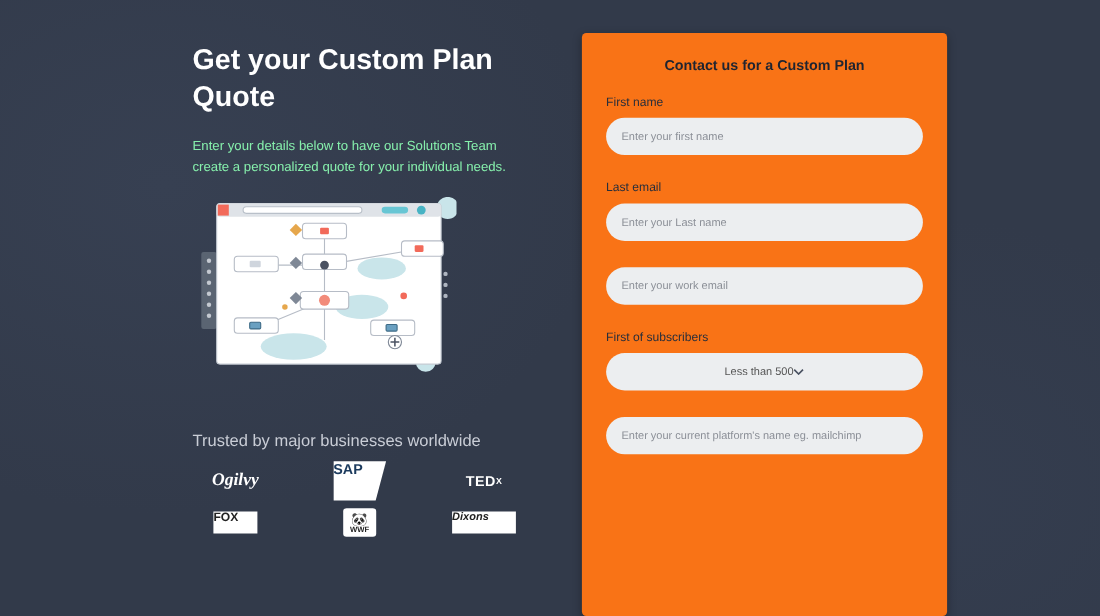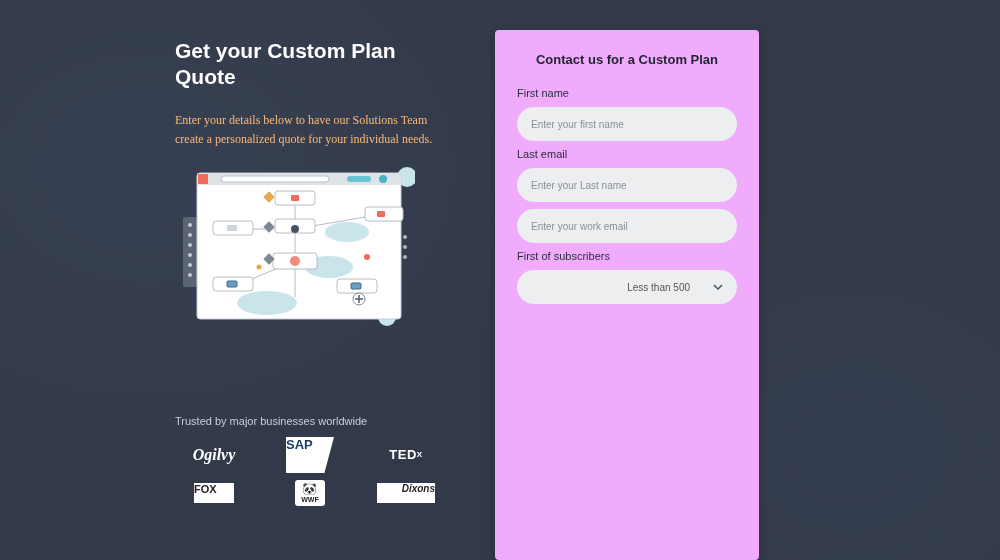--- a/index.html
+++ b/index.html
@@ -25,83 +25,82 @@
     gap: 50px;
     height: 100%;
   }
   
   .left {
     flex: 0 0 270px;
     color: #fff;
     padding-top: 8px;
   }
   .left h1 {
-    font-size: 21px;
+    font-size: 26px;
     font-weight: 700;
     line-height: 1.25;
     margin-bottom: 20px;
   }
   .left p.desc {
     font-size: 12px;
     line-height: 1.6;
-    color: #fdba74;
+    color: #86efac;
     margin-bottom: 18px;
-    font-family: Liberation Serif, serif;
   }
   .illus {
     width: 238px;
     height: 160px;
     margin-left: 2px;
     position: relative;
   }
   .illus svg { width: 100%; height: 100%; }
   .trusted {
-    margin-top: 88px;
-    font-size: 11px;
+    margin-top: 53px;
+    font-size: 15px;
     color: #c9cdd6;
     margin-bottom: 14px;
   }
   .logos {
     display: grid;
     grid-template-columns: repeat(3, 78px);
     grid-auto-rows: 28px;
-    gap: 10px 18px;
+    gap: 10px 35px;
   }
   .logo {
     display: flex;
     align-items: center;
     justify-content: center;
     color: #fff;
     font-weight: 700;
     font-size: 12px;
   }
   .logo-ogilvy { font-family: cursive; font-style: italic; font-size: 16px; }
   .logo-sap { background: #fff; color: #1b3a5d; font-size: 13px; width: 48px; height: 36px; clip-path: polygon(0 0, 100% 0, 80% 100%, 0 100%); margin: 4px auto; }
   .logo-tedx { font-size: 13px; letter-spacing: .5px; }
   .logo-tedx sup { font-size: 8px; }
   .logo-fox { background: #fff; color: #222; width: 40px; height: 20px; margin: 20px auto; font-size: 11px; }
   .logo-wwf { background: #fff; color: #222; width: 30px; height: 26px; margin: 1px auto; border-radius: 3px; font-size: 7px; display:flex; flex-direction:column; align-items:center; justify-content:center; }
-  .logo-dixons { background: #fff; color: #222; width: 58px; height: 20px; margin: 19px auto; font-size: 10px; font-style: italic; text-align: right; }
+  .logo-dixons { background: #fff; color: #222; width: 58px; height: 20px; margin: 19px auto; font-size: 10px; font-style: italic; }
 
   
   .card {
-    width: 264px;
-    background: #f0abfc;
+    width: 332px;
+    background: #f97316;
     border-radius: 4px;
     box-shadow: 0 2px 8px rgba(0,0,0,.25);
     padding: 22px 22px 0;
   }
   .card h2 {
     text-align: center;
     font-size: 13px;
     font-weight: 700;
     color: #1f2430;
     margin-bottom: 20px;
   }
-  .field { margin-bottom: 7px; }
+  .field { margin-bottom: 24px; }
   .field label {
     display: block;
     font-size: 11px;
     color: #2a2f3b;
     font-weight: 500;
     margin-bottom: 8px;
   }
   .field input, .field .select {
     width: 100%;
     height: 34px;
@@ -110,24 +109,23 @@
     border-radius: 17px;
     padding: 0 14px;
     font-size: 10px;
     color: #555;
     outline: none;
   }
   .field input::placeholder { color: #8b8f97; }
   .select {
     display: flex;
     align-items: center;
-    justify-content: flex-end;
+    justify-content: center;
     cursor: pointer;
     color: #8b8f97;
-    gap: 23px;
   }
   .select .sval { font-size: 10px; color: #555; }
   .chev {
     width: 10px; height: 10px;
     display: inline-flex; align-items: center; justify-content: center;
   }
   .chev svg { width: 10px; height: 6px; }
   .submit {
     width: 100%;
     height: 38px;
@@ -261,16 +259,17 @@
         <span class="sval">Less than 500</span>
         <span class="chev">
           <svg viewBox="0 0 10 6">
               <path d="M1 1 L5 5 L9 1" fill="none" stroke="#4a5262" stroke-width="1.5"></path>
             </svg>
         </span>
       </div>
     </div>
 
     <div class="field">
+      <input type="text" placeholder="Enter your current platform's name eg. mailchimp" style="">
     </div>
 
   </div>
 </div>
 
 </body></html>

